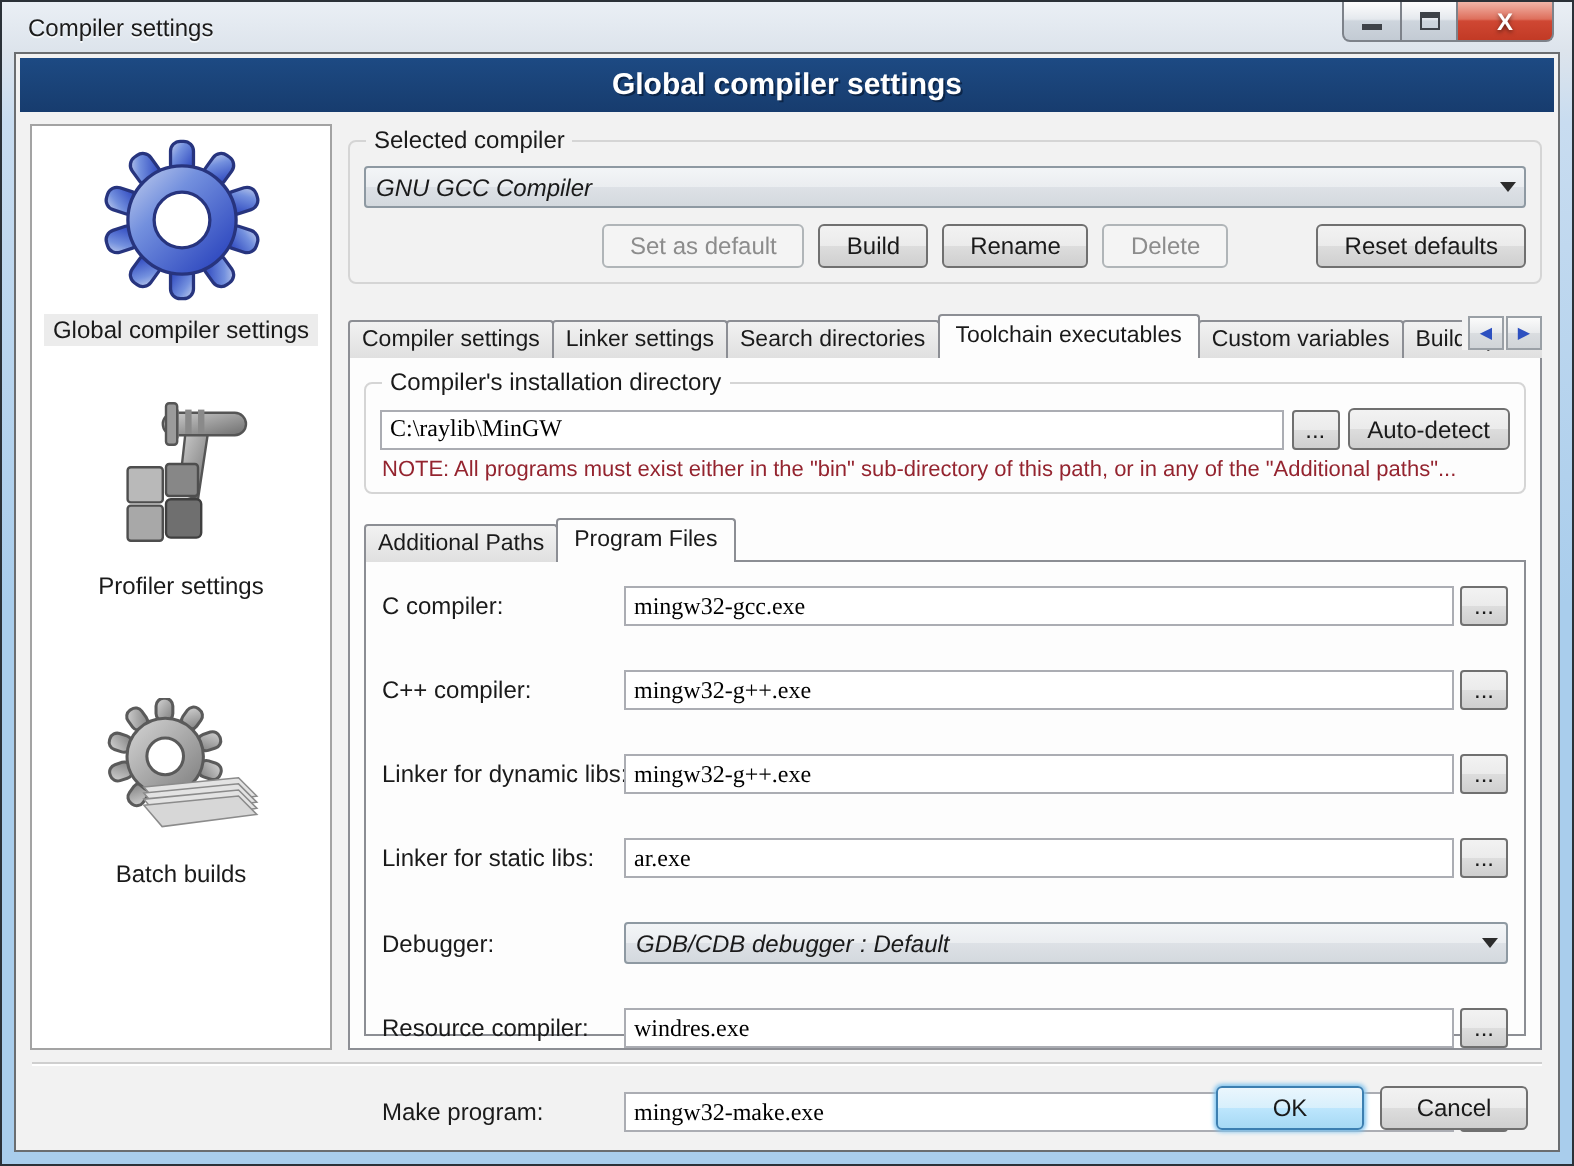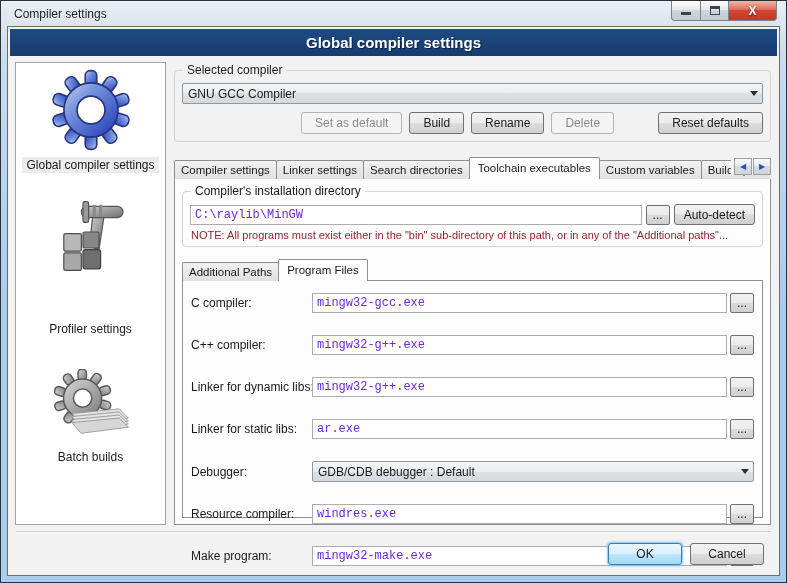--- a/index.html
+++ b/index.html
@@ -80,21 +80,21 @@
     display: flex; flex-direction: column;
     align-items: center;
     padding-top: 6px;
     overflow: hidden;
   }
   .side-item { display: flex; flex-direction: column; align-items: center; }
   .side-item .icon-box { width: 96px; height: 82px; display: flex; align-items: center; justify-content: center; }
   .side-label { margin-top: 6px; padding: 1px 4px; white-space: nowrap; }
   .side-item.selected .side-label { background: #ececec; }
   .side-item.s1 { margin-bottom: 24px; }
-  .side-item.s2 { margin-bottom: 24px; gap: 36px; }
+  .side-item.s2 { margin-bottom: 40px; }
   
   .main { flex: 1; display: flex; flex-direction: column; min-width: 0; }
   .groupbox {
     position: relative;
     border: 1px solid #d5d5d5;
     border-radius: 4px;
   }
   .gb-label {
     position: absolute; top: -8px; left: 8px;
     background: #f2f2f2;
@@ -106,21 +106,21 @@
   
   .combo {
     height: 21px;
     border: 1px solid #8e99a2;
     border-radius: 2px;
     background: linear-gradient(to bottom, #f3f5f7, #eaedf0 50%, #dde1e6 50%, #d4d9de);
     display: flex; align-items: center;
     padding: 0 4px 0 5px;
     cursor: default;
   }
-  .combo-text { flex: 1; white-space: nowrap; overflow: hidden; }
+  .combo-text { flex: 1; white-space: nowrap; overflow: hidden; font-style: italic; }
   .combo-arrow {
     width: 0; height: 0;
     border-left: 4px solid transparent; border-right: 4px solid transparent;
     border-top: 5px solid #2c2c2c;
     margin-left: 4px;
   }
   .btnrow { display: flex; margin-top: 8px; gap: 7px; }
   .btnrow .spacer-l { width: 112px; }
   .btn {
     height: 22px;
@@ -197,23 +197,23 @@
     min-height: 0;
   }
   
   .group-dir { padding: 12px 7px 2px 7px; }
   .dir-row { display: flex; align-items: center; gap: 4px; }
   .txt {
     height: 20px;
     border: 1px solid #abadb3;
     background: #fff;
     padding: 0 4px;
-    font-family: Liberation Mono, monospace;
+    font-family: Liberation Serif, serif;
     font-size: 12px;
-    color: #6d28d9;
+    color: #000000;
     width: 100%;
   }
   .dir-row .txt { flex: 1; }
   .btn.small { height: 20px; padding: 0 6px; border-radius: 2px; }
   .btn.autodetect { height: 21px; padding: 0 9px; border-radius: 3px; }
   .note {
     margin: 4px 1px 3px 1px;
     color: #94242f;
     font-size: 11px;
     white-space: nowrap; overflow: hidden;

